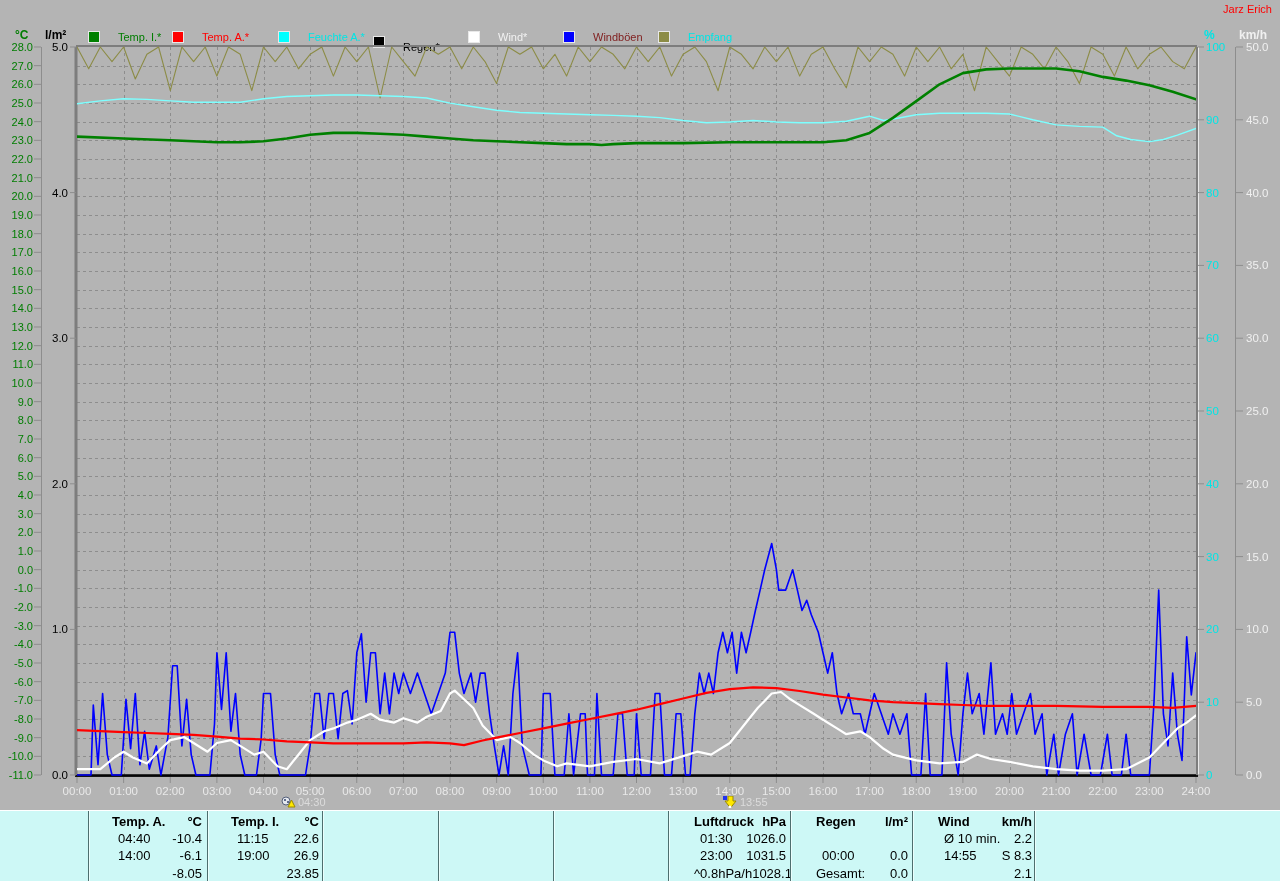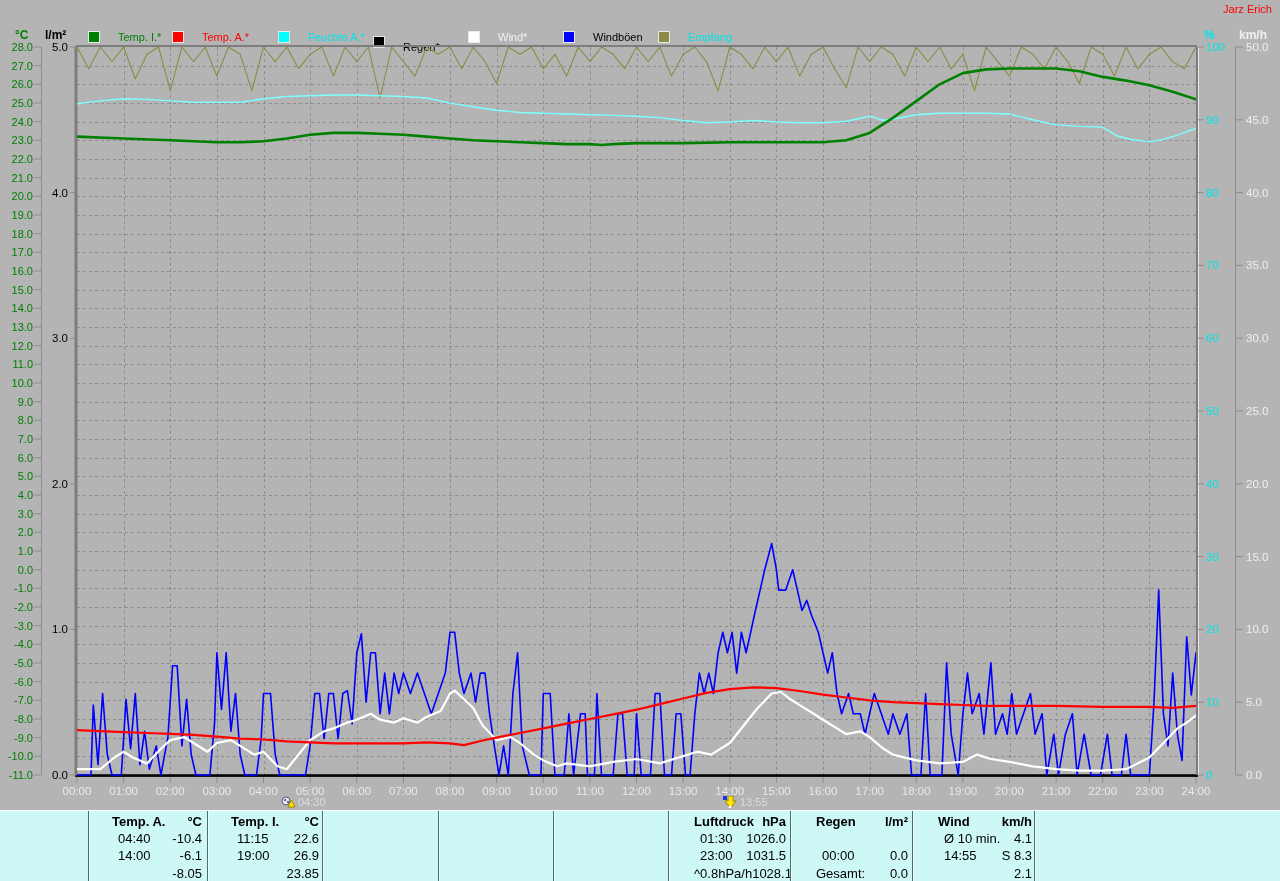--- a/index.html
+++ b/index.html
@@ -52,21 +52,21 @@
   <div class="abs legend-item" style="left:373px">
       <span class="swatch" style="background: rgb(0, 0, 0);"></span>
       <span style="color: rgb(0, 0, 0); margin-top: 10px;">Regen*</span>
     </div>
   <div class="abs legend-item" style="left:468px">
       <span class="swatch" style="background: rgb(255, 255, 255);"></span>
       <span style="color: rgb(242, 242, 242);">Wind*</span>
     </div>
   <div class="abs legend-item" style="left:563px">
       <span class="swatch" style="background: rgb(0, 0, 255);"></span>
-      <span style="color: #000000;">Windböen</span>
+      <span style="color: #7f1d1d;">Windböen</span>
     </div>
   <div class="abs legend-item" style="left:658px">
       <span class="swatch" style="background: rgb(140, 140, 70);"></span>
       <span style="color: rgb(0, 229, 229);">Empfang</span>
     </div>
 
   <svg id="chart-svg" class="abs" width="1280" height="881">
       <g stroke="#8d8d8d" stroke-dasharray="3 3" stroke-width="1">
         <line x1="124.5" y1="47" x2="124.5" y2="775"></line>
         <line x1="170.5" y1="47" x2="170.5" y2="775"></line>
@@ -445,21 +445,21 @@
         </div>
     </div>
 
     <div class="tgroup" style="left:920px;width:112px">
       <div class="trow hdr">
           <span class="tm nopad">Wind</span>
           <span class="tv">km/h</span>
         </div>
       <div class="trow">
           <span class="tm">Ø 10 min.</span>
-          <span class="tv">4.1</span>
+          <span class="tv">2.2</span>
         </div>
       <div class="trow">
           <span class="tm">14:55</span>
           <span class="tv">S 8.3</span>
         </div>
       <div class="trow">
           <span class="tm"></span>
           <span class="tv">2.1</span>
         </div>
     </div>

